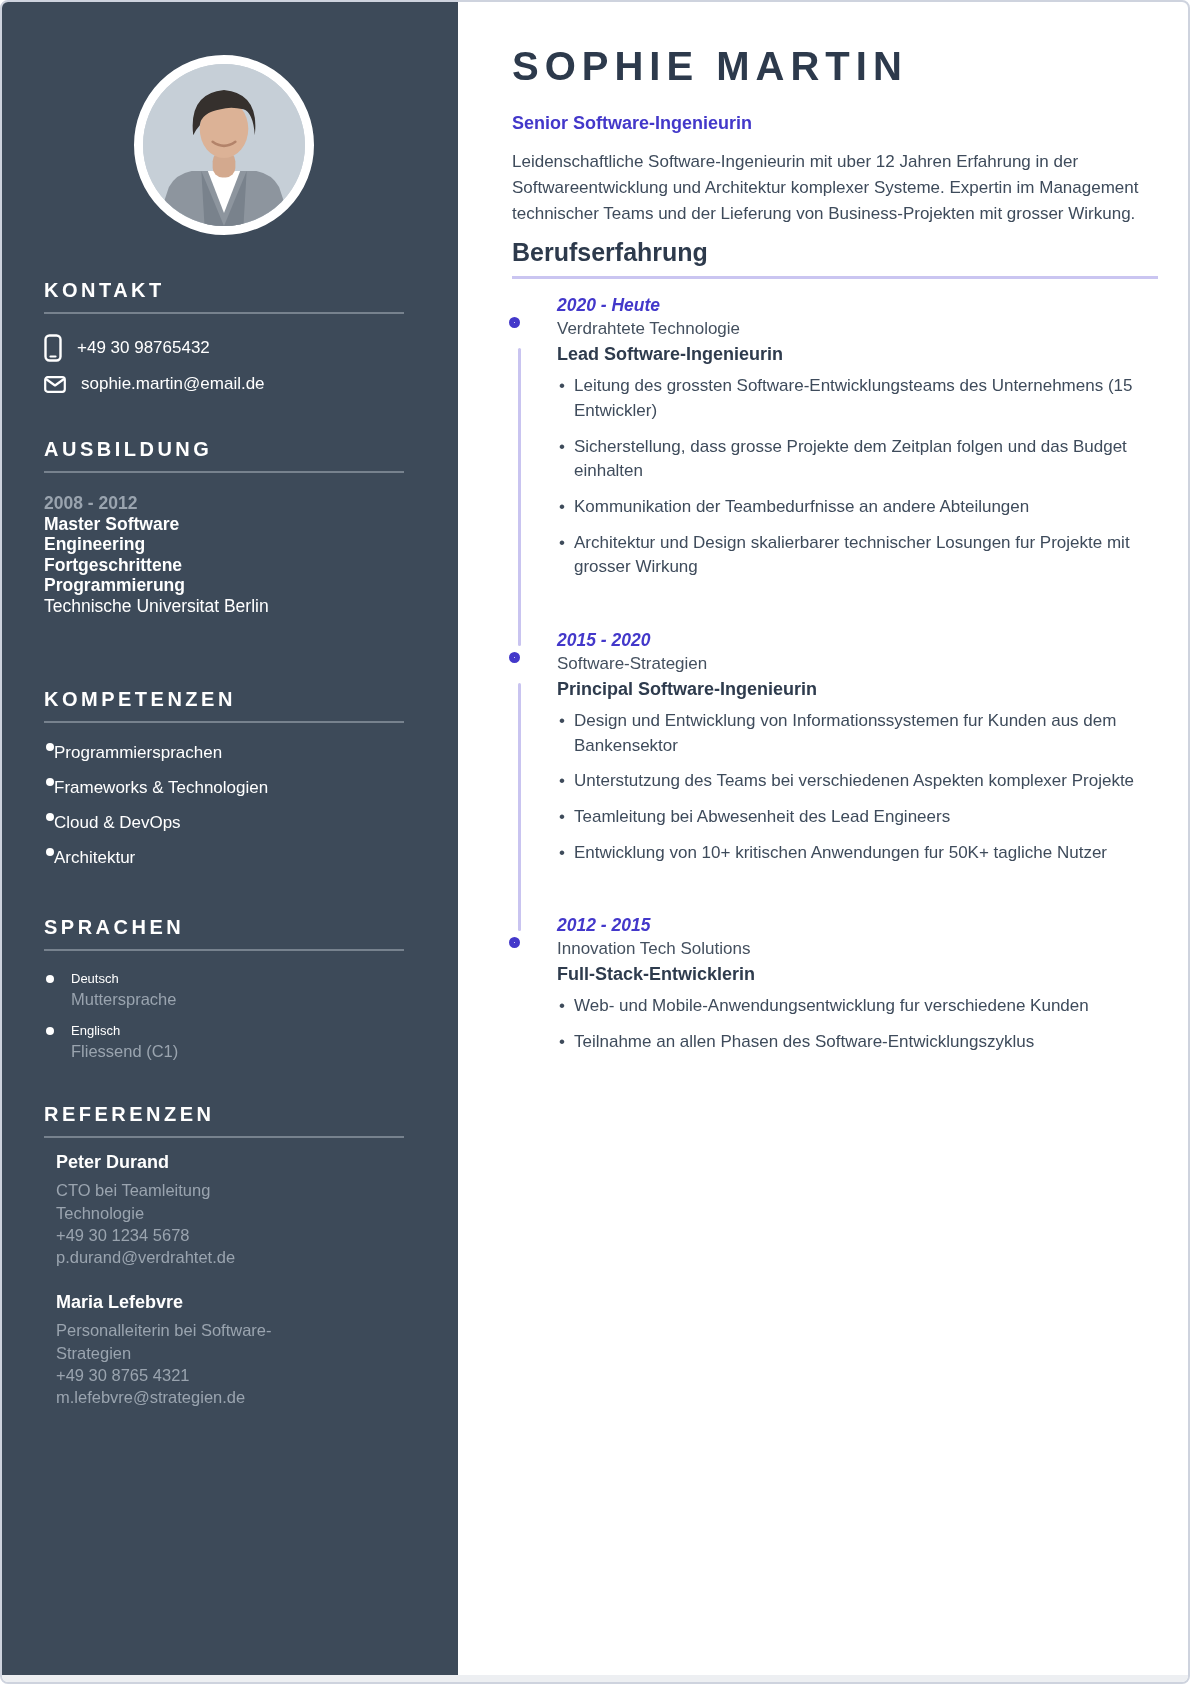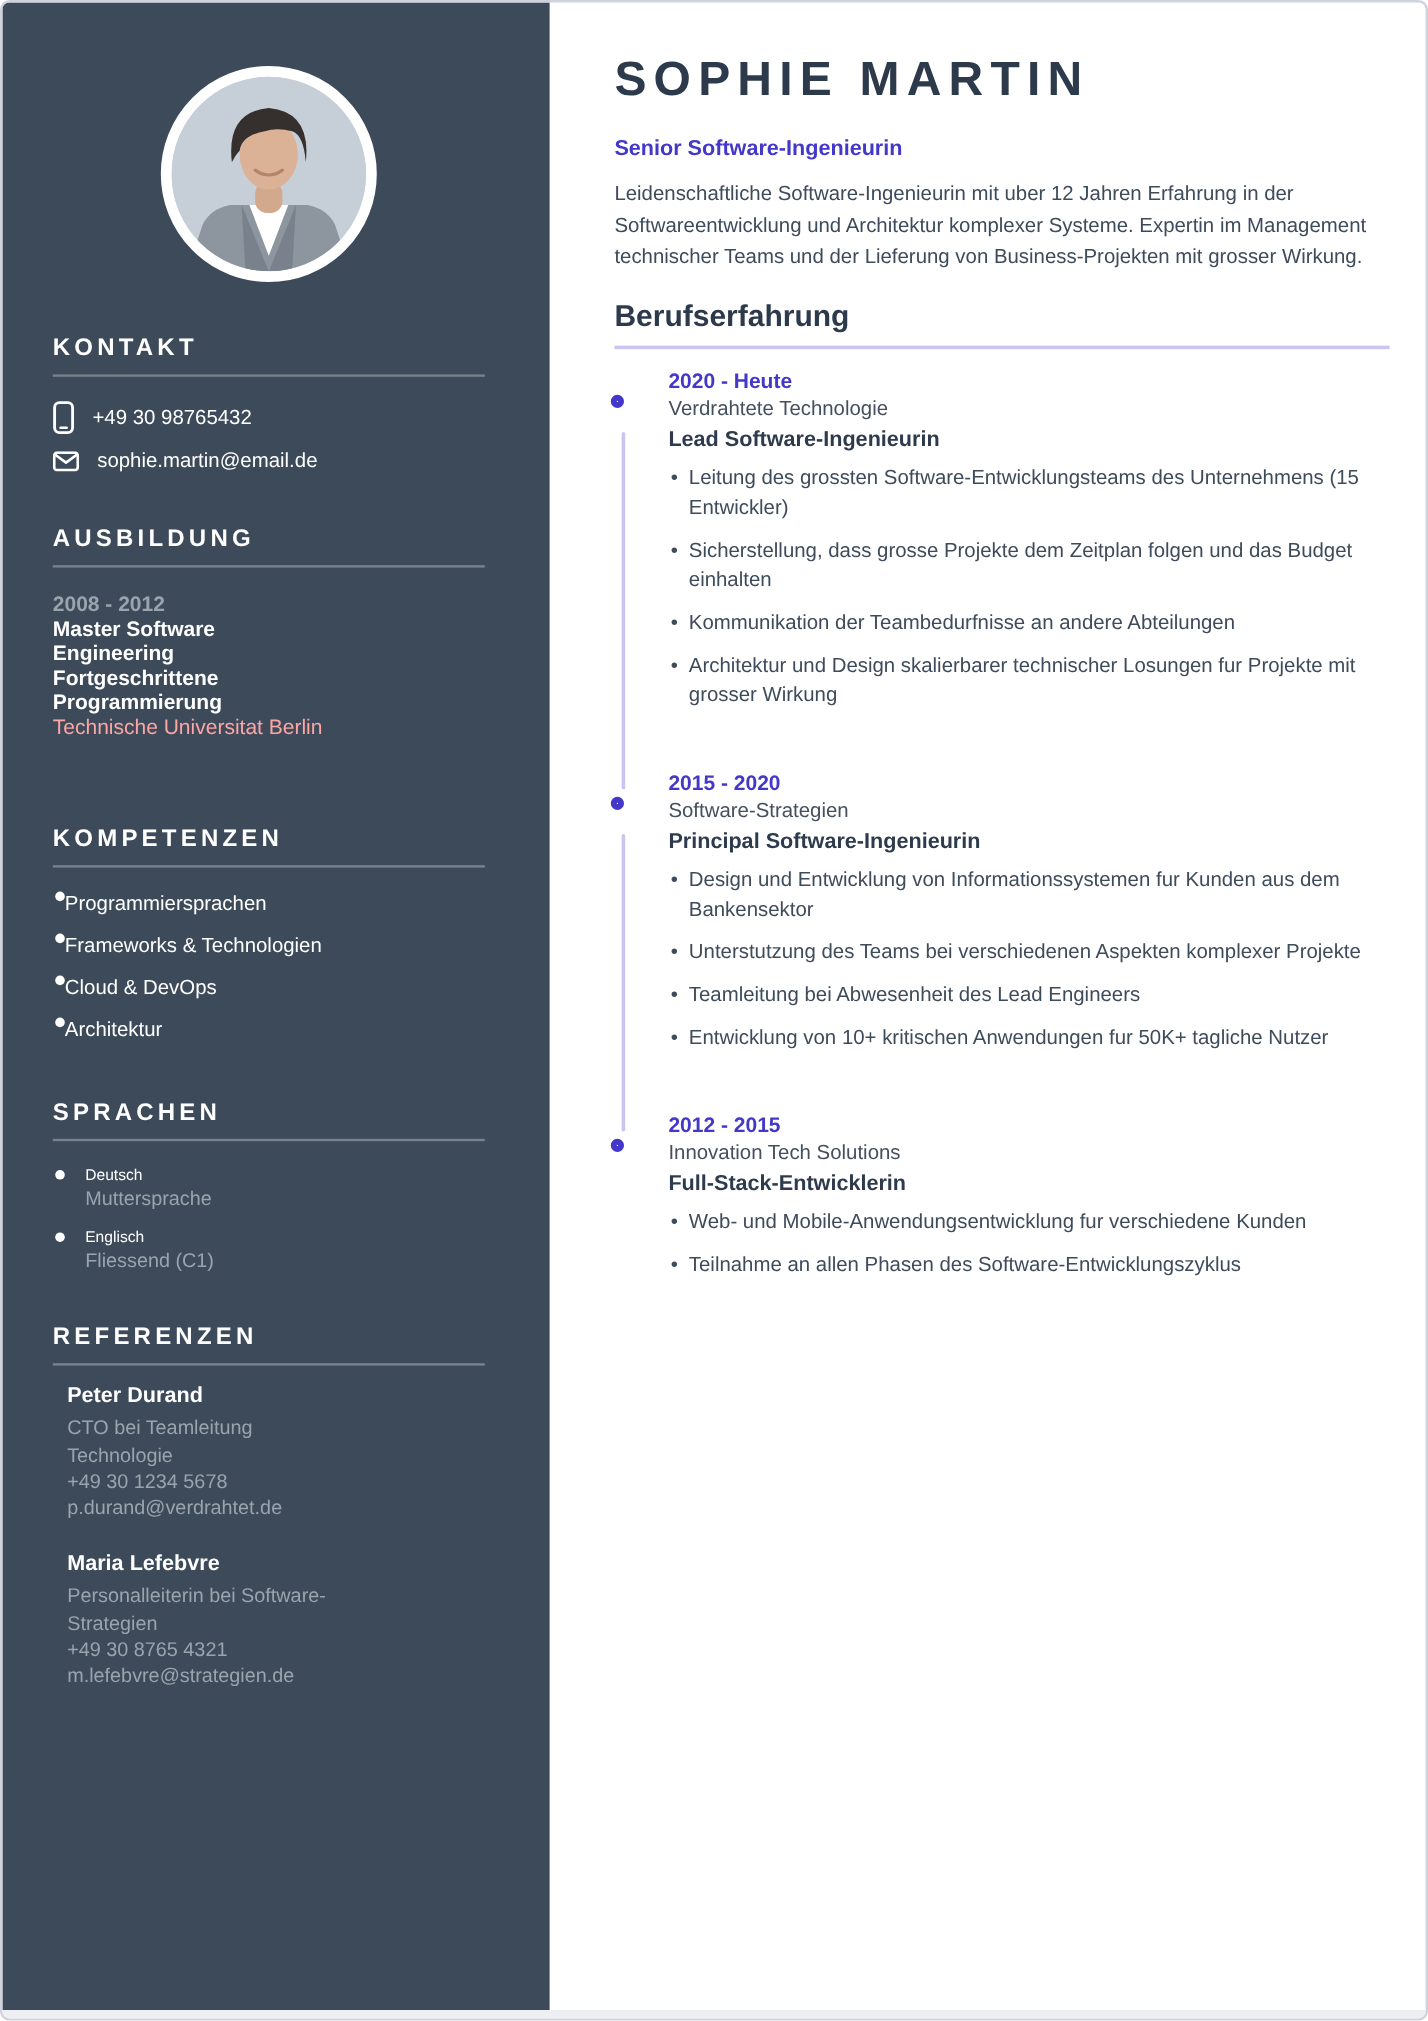--- a/index.html
+++ b/index.html
@@ -34,21 +34,21 @@
     font-size:20px; font-weight:700; letter-spacing:3.5px;
     color:#ffffff; margin-bottom:10px;
   }
   .side-divider { height:2px; background:#77828e; margin-bottom:20px; }
 
   .contact-row { display:flex; align-items:center; gap:15px; margin-bottom:12px; font-size:17px; }
   .contact-row svg { flex-shrink:0; display:block; }
 
   .edu-period { color:#9aa4af; font-weight:700; font-size:17.5px; }
   .edu-degree { font-weight:700; font-size:17.5px; line-height:1.17; width:210px; }
-  .edu-school { color:#fca5a5; font-size:17.5px; line-height:1.17; width:230px; }
+  .edu-school { color:#ffffff; font-size:17.5px; line-height:1.17; width:230px; }
 
   .skill-item { display:flex; align-items:flex-start; margin-bottom:15px; font-size:17px; }
   .w-dot { width:8px; height:8px; border-radius:50%; background:#ffffff; flex-shrink:0; margin-left:2px; }
 
   .lang-item { margin-bottom:14px; }
   .lang-top { display:flex; align-items:center; gap:17px; font-size:13px; font-weight:400; }
   .lang-level { color:#9aa4af; font-size:16.5px; margin-left:27px; margin-top:4px; }
 
   .ref-block { margin-bottom:24px;margin-left:12px; }
   .ref-name { font-weight:700; font-size:18px; margin-bottom:6px; }
@@ -58,36 +58,36 @@
   .referenzen { margin-top:42px; }
   .referenzen .side-divider { margin-bottom:14px; }
 
   
   .main { flex:1; padding:42px 30px 12px 54px; min-width:0; }
   .name {
     font-size:40px; font-weight:700; letter-spacing:6px;
     color:#2d3a4c; margin-bottom:24px;
   }
   .main-title { color:#4338ca; font-weight:700; font-size:18px; margin-bottom:15px; }
-  .summary { font-size:17px; color:#3e4b5b; line-height:1.52; max-width:672px; margin-bottom:24px; }
+  .summary { font-size:17px; color:#3e4b5b; line-height:1.52; max-width:672px; margin-bottom:12px; }
 
   .exp-heading { font-size:25px; font-weight:700; color:#2d3a4c; margin-bottom:9px; }
   .exp-divider { height:3px; background:#cac5f1; margin-bottom:16px; }
 
   .entry { position:relative; padding-left:45px; margin-bottom:50px; }
   .tl-dot {
     position:absolute; left:-3px; top:22px;
     width:11px; height:11px; border:5px solid #4338ca;
     border-radius:50%; background:#ffffff;
   }
   .tl-line {
     position:absolute; left:6px; top:53px; bottom:-66px;
     width:3px; background:#c9c4f0; border-radius:2px;
   }
-  .period { color:#4338ca; font-weight:700; font-size:17.5px; margin-bottom:3px; }
+  .period { color:#4338ca; font-weight:700; font-size:17.5px; margin-bottom:3px;font-style:italic; }
   .company { font-size:17px; color:#44505f; margin-bottom:5px; }
   .role { font-size:18px; font-weight:700; color:#2e3b4d; margin-bottom:9px; }
   .bullets { list-style:none; }
   .bullets li {
     position:relative; padding-left:17px; font-size:17px;
     color:#3e4b5b; line-height:1.45; margin-bottom:11px; max-width:642px;
   }
   .bullets li::before { content:"\2022"; position:absolute; left:2px; color:#3e4b5b; }
 </style>
 </head>

